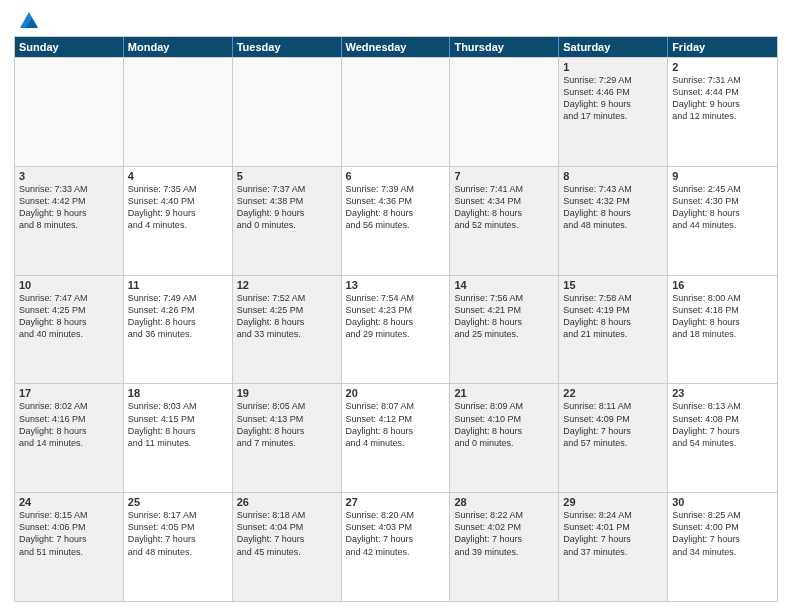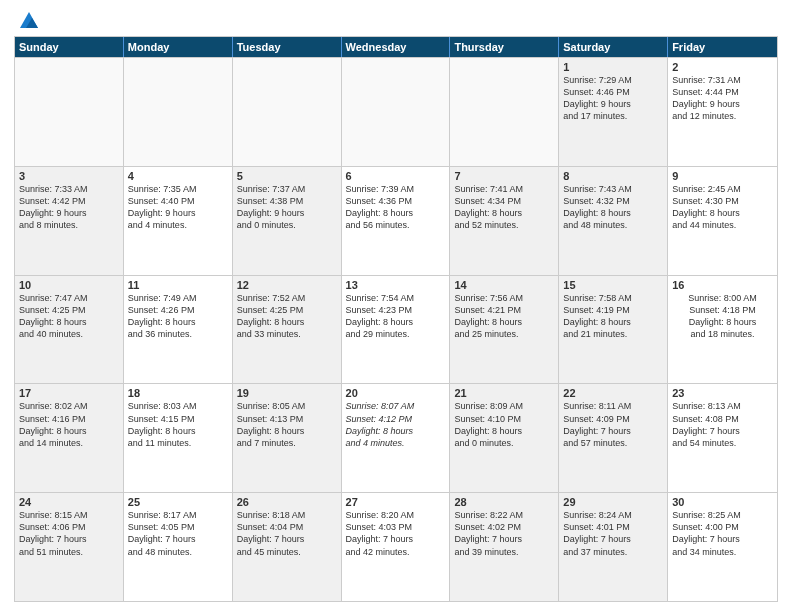--- a/index.html
+++ b/index.html
@@ -245,21 +245,21 @@
           </div>
           <div class="cal-cell shaded">
             <span class="day-num">15</span>
             <div class="cell-info" style="white-space: pre-line;">Sunrise: 7:58 AM
 Sunset: 4:19 PM
 Daylight: 8 hours
 and 21 minutes.</div>
           </div>
           <div class="cal-cell">
             <span class="day-num">16</span>
-            <div class="cell-info" style="white-space: pre-line; text-align: center;">Sunrise: 8:00 AM
+            <div class="cell-info" style="white-space: pre-line;">Sunrise: 8:00 AM
 Sunset: 4:18 PM
 Daylight: 8 hours
 and 18 minutes.</div>
           </div>
         </div>
         <div class="cal-row">
           <div class="cal-cell shaded">
             <span class="day-num">17</span>
             <div class="cell-info" style="white-space: pre-line;">Sunrise: 8:02 AM
 Sunset: 4:16 PM
@@ -275,21 +275,21 @@
           </div>
           <div class="cal-cell shaded">
             <span class="day-num">19</span>
             <div class="cell-info" style="white-space: pre-line;">Sunrise: 8:05 AM
 Sunset: 4:13 PM
 Daylight: 8 hours
 and 7 minutes.</div>
           </div>
           <div class="cal-cell">
             <span class="day-num">20</span>
-            <div class="cell-info" style="white-space: pre-line; font-style: italic;">Sunrise: 8:07 AM
+            <div class="cell-info" style="white-space: pre-line;">Sunrise: 8:07 AM
 Sunset: 4:12 PM
 Daylight: 8 hours
 and 4 minutes.</div>
           </div>
           <div class="cal-cell shaded">
             <span class="day-num">21</span>
             <div class="cell-info" style="white-space: pre-line;">Sunrise: 8:09 AM
 Sunset: 4:10 PM
 Daylight: 8 hours
 and 0 minutes.</div>

